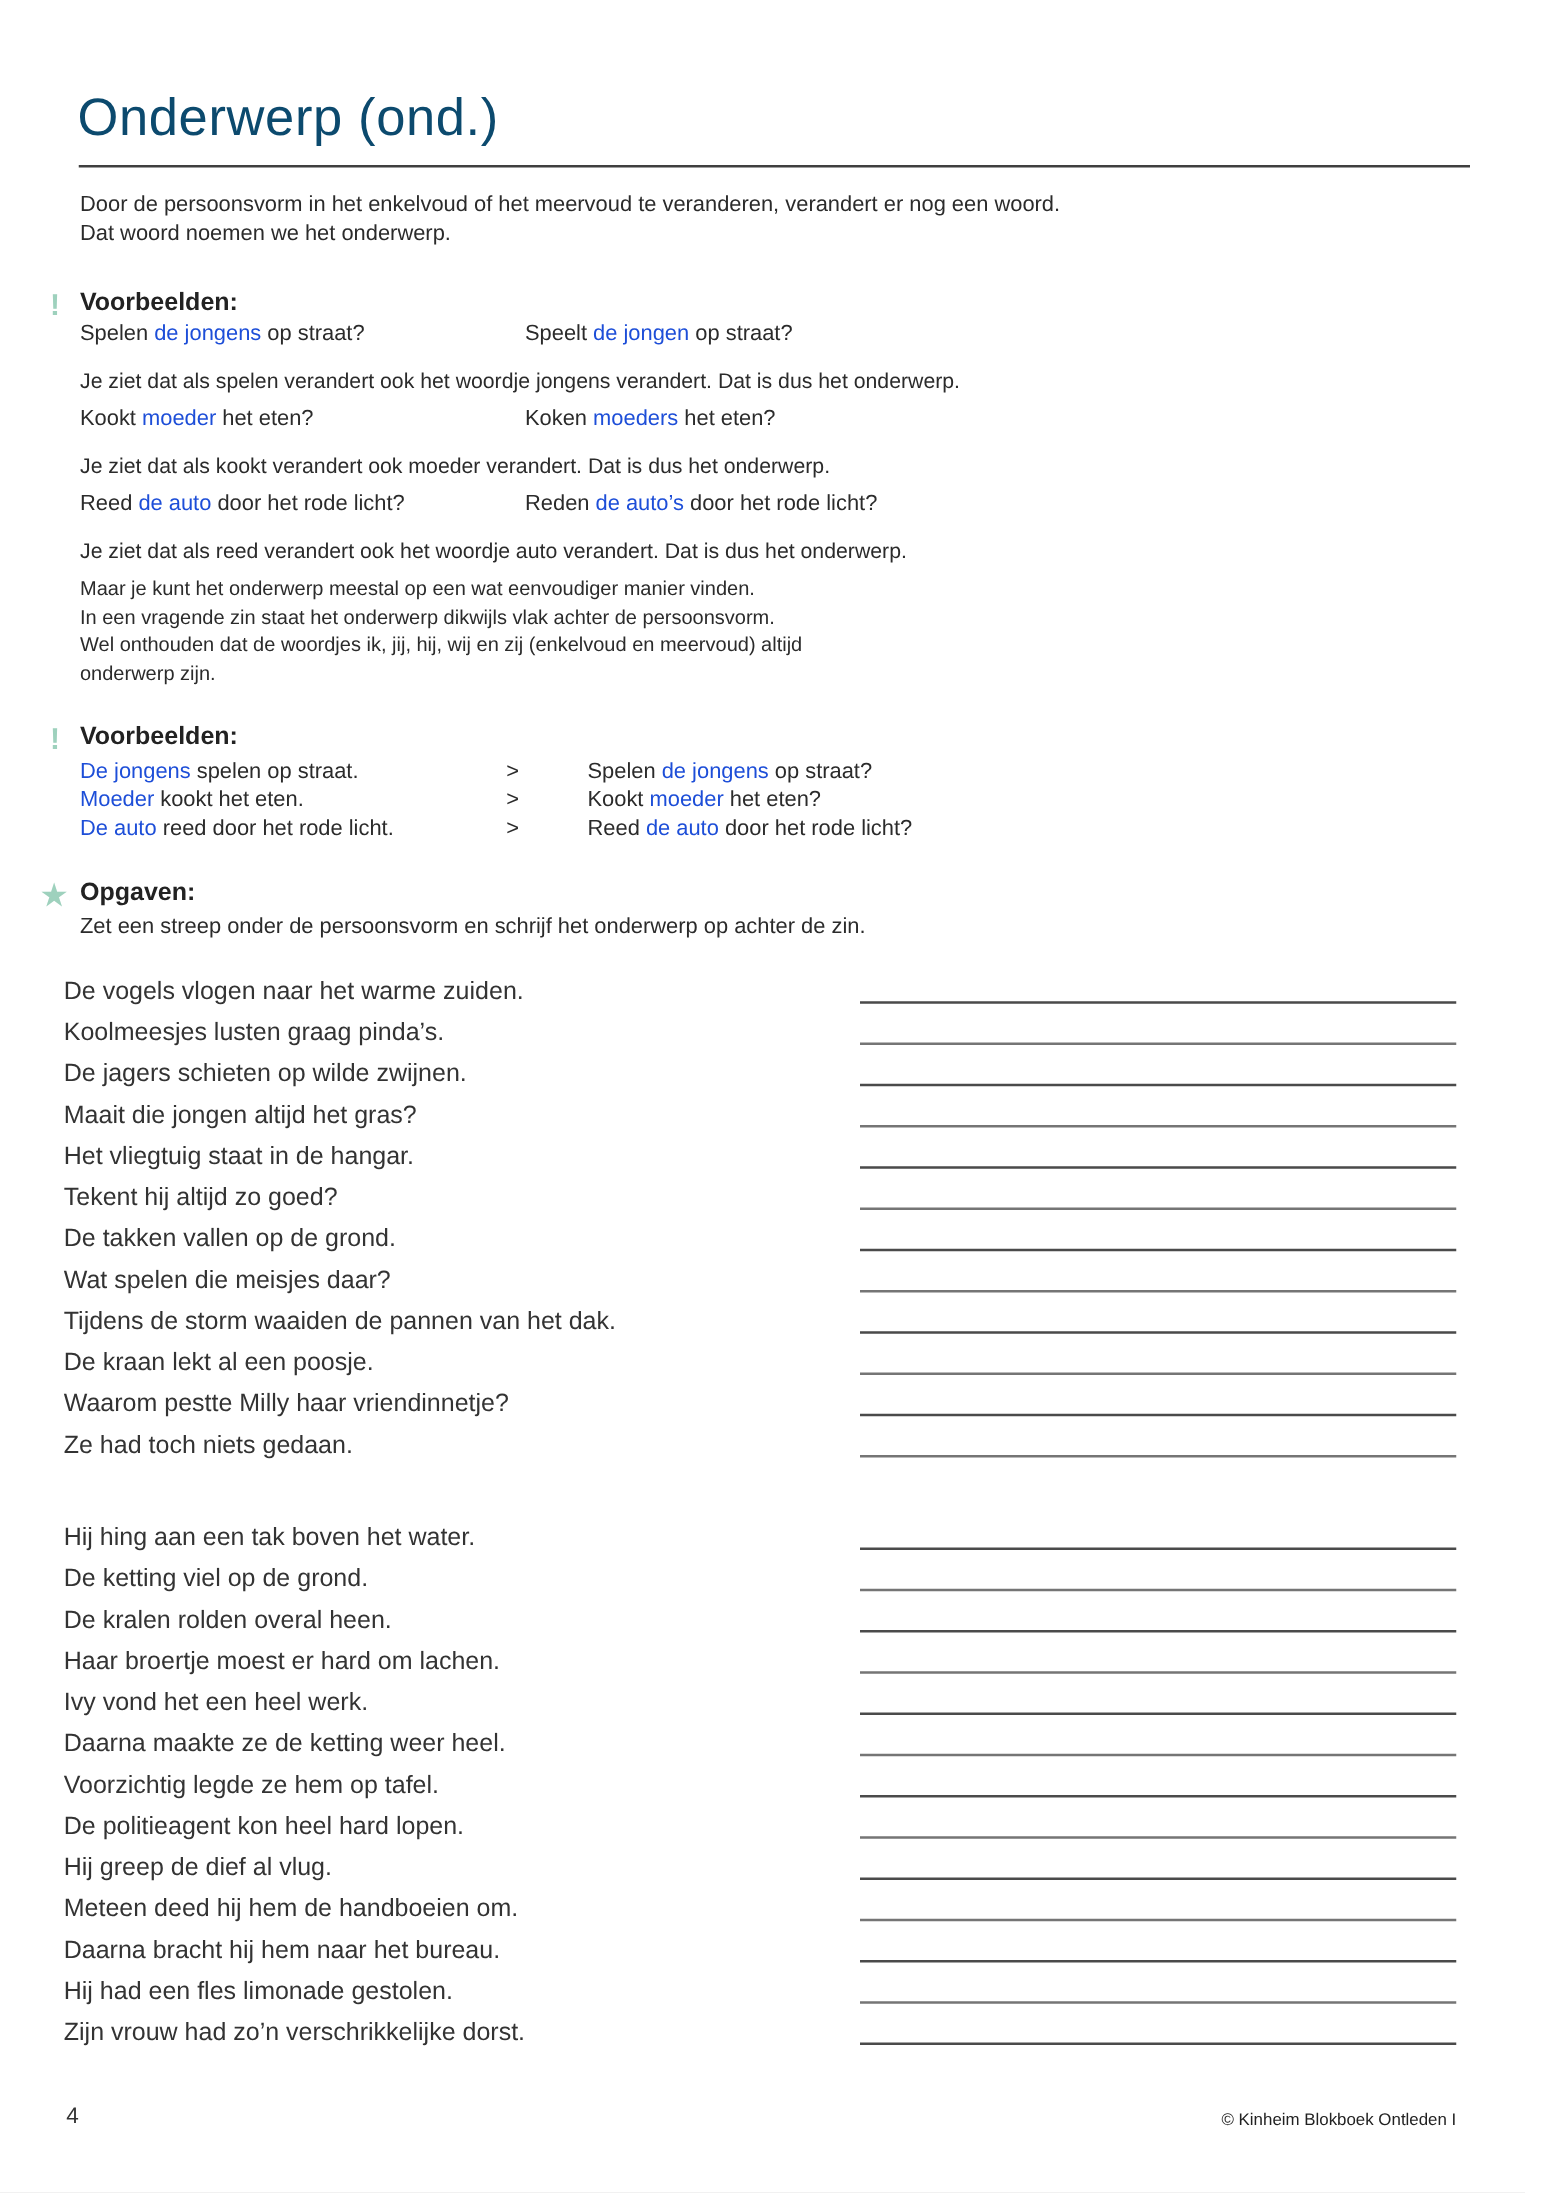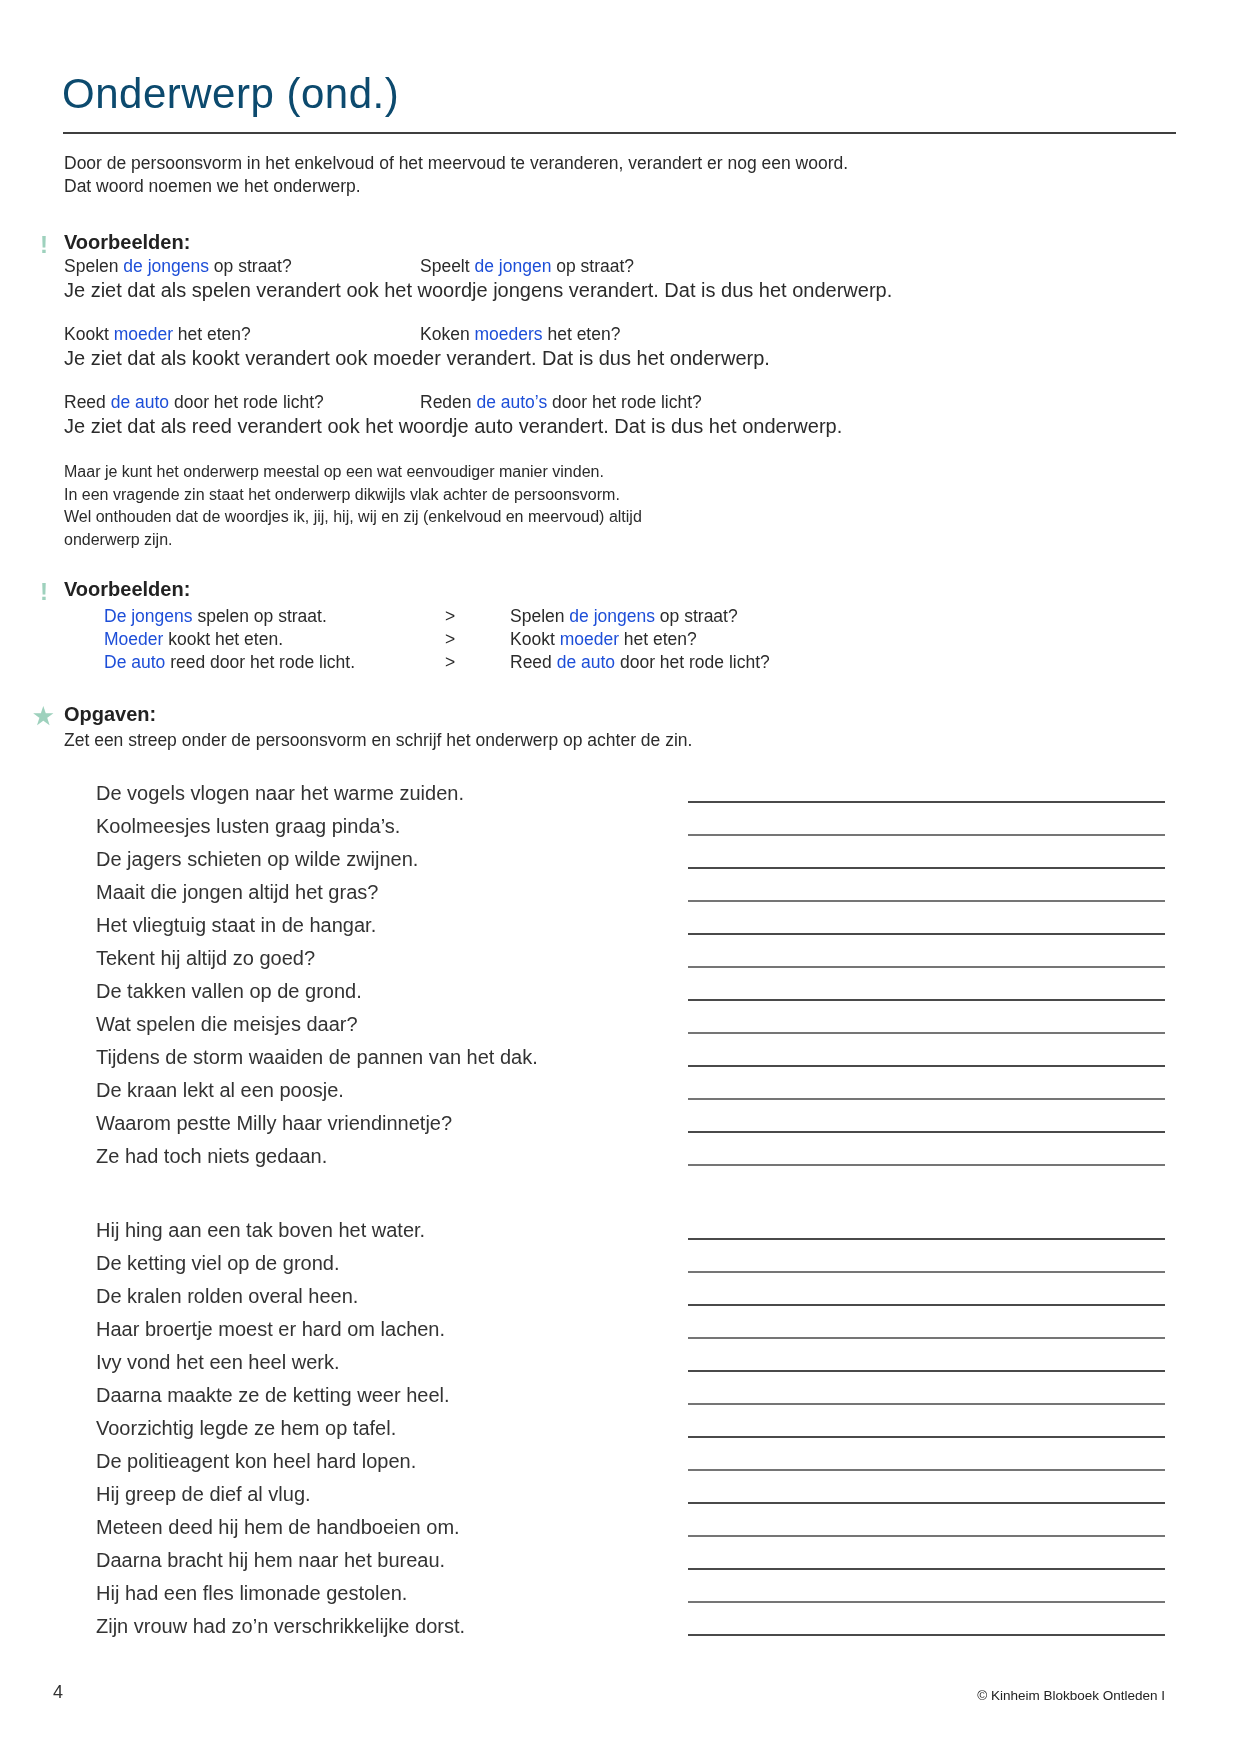--- a/index.html
+++ b/index.html
@@ -33,35 +33,35 @@
   #opg-icon{left:33px;top:703px;font-size:23px;}
   #ex1-heading{left:64px;top:231px;}
   #ex2-heading{left:64px;top:578px;}
   #opg-heading{left:64px;top:703px;}
   #ex1-pairs .ex-pair{position:absolute;left:64px;width:1100px;}
   #ex1-pairs div.ex-pair:nth-of-type(1){top:256px;}
   #ex1-pairs div.ex-pair:nth-of-type(2){top:324px;}
   #ex1-pairs div.ex-pair:nth-of-type(3){top:392px;}
   .pair-line{position:relative;height:23px;font-size:17.5px;}
   .pair-right{position:absolute;left:356px;top:0;}
-  .pair-expl{font-size:20px;margin-top:0;}
+  .pair-expl{font-size:17px;margin-top:16px;}
   b,.bold{font-weight:400;color:#1d4ed8;}
   
   #method{left:64px;top:461px;font-size:16px;line-height:22.5px;}
   
   #ex2-rows{left:64px;top:606px;width:1100px;}
-  .ex2-row{position:relative;height:23px;font-size:17.5px;margin-left:40px;}
+  .ex2-row{position:relative;height:23px;font-size:17.5px;}
   .ex2-arrow{position:absolute;left:341px;top:0;}
   .ex2-right{position:absolute;left:406px;top:0;}
   
   #opg-instruction{left:64px;top:730px;font-size:17.5px;}
   .ex-block{left:0;width:1240px;}
   #block1{top:780px;}
   #block2{top:1217px;}
-  .ex-row{position:relative;height:33px;padding-left:96px;box-sizing:border-box;}
+  .ex-row{position:relative;height:33px;padding-left:51px;box-sizing:border-box;}
   .ex-sentence{font-size:20px;line-height:26px;display:inline-block;color:#333;}
   .answer-line{
     position:absolute;left:688px;width:477px;top:21px;height:2px;
     background:#4a4a4a;
   }
   .ex-row:nth-of-type(even) .answer-line{background:#757575;}
   
   #page-number{left:53px;top:1682px;font-size:18px;color:#333;}
   #copyright{left:665px;top:1688px;width:500px;text-align:right;
     font-size:13.5px;font-weight:400;color:#222;}

